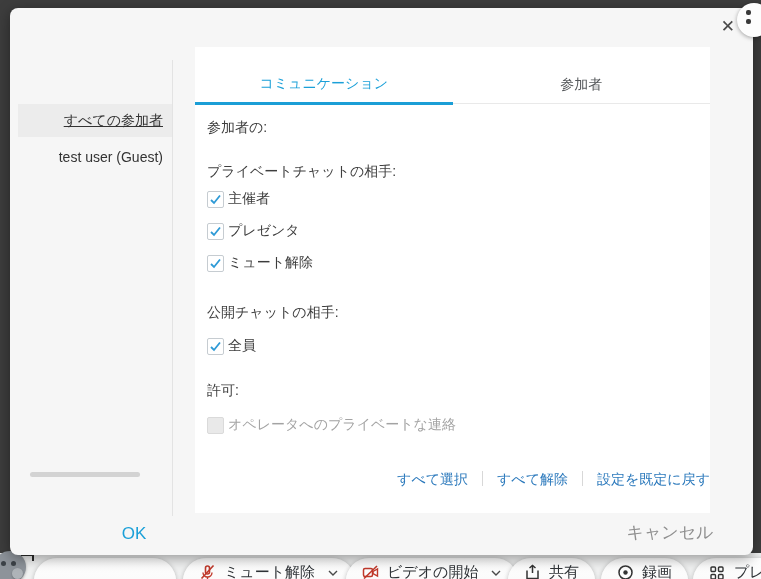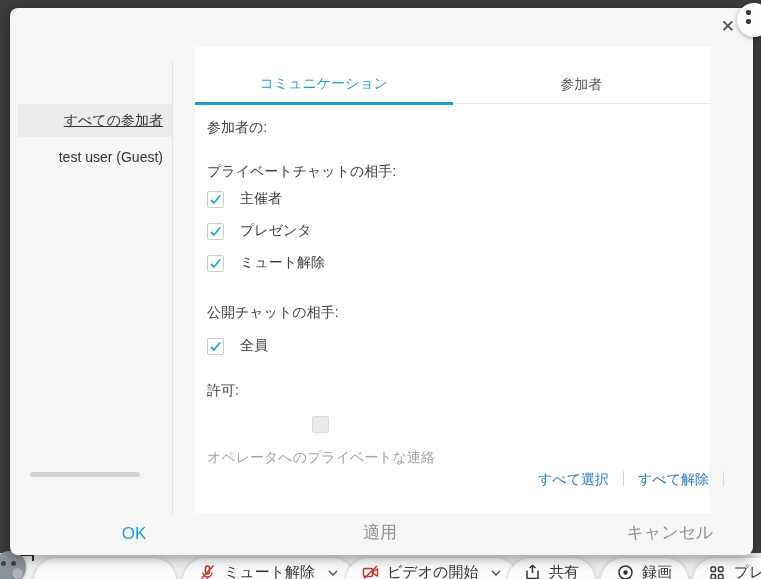--- a/index.html
+++ b/index.html
@@ -48,21 +48,21 @@
   .side-scrollbar{position:absolute;left:20px;top:464px;width:110px;height:5px;border-radius:3px;background:#d3d3d3;cursor:pointer;}
 
   
   .card{position:absolute;left:185px;top:39px;width:515px;height:466px;background:#ffffff;}
   .tabs{position:absolute;left:0;top:0;width:100%;height:57px;display:flex;border-bottom:1px solid #e9e9e9;box-sizing:border-box;}
   .tab{flex:1;display:flex;align-items:flex-end;justify-content:center;padding-bottom:9px;
     font-size:14px;color:#55585b;cursor:pointer;box-sizing:border-box;}
   .tab.active{color:#1ba0d8;border-bottom:3px solid #1b9ed6;margin-bottom:-2px;}
 
   .fld-label{position:absolute;left:12px;font-size:14px;color:#3e3e3e;white-space:nowrap;}
-  .cb-row{position:absolute;left:12px;display:flex;align-items:center;gap:16px;cursor:pointer;}
+  .cb-row{position:absolute;left:12px;display:flex;align-items:center;gap:4px;cursor:pointer;}
   .cb{width:17px;height:17px;box-sizing:border-box;border:1px solid #c6ccd1;border-radius:2px;background:#fff;position:relative;flex:0 0 auto;}
   .cb svg{position:absolute;left:1px;top:1px;}
   .cb.disabled{background:#e9e9e9;border-color:#dadada;}
   .cb-label{font-size:14px;color:#3c3c3c;}
   .cb-label.disabled{color:#a3a3a3;}
 
   .links-row{position:absolute;right:-14px;top:424px;display:flex;font-size:14px;white-space:nowrap;}
   .link{color:#2b79bc;cursor:pointer;padding:0 14px;}
   .link-sep{width:1px;height:15px;background:#d8d8d8;}
 
@@ -195,34 +195,34 @@
       <span class="cb">
         <svg width="13" height="13" viewBox="0 0 13 13">
             <polyline points="2,7 5,10 11,2.5" fill="none" stroke="#2e9ad6" stroke-width="1.8"></polyline>
           </svg>
       </span>
       <span class="cb-label">全員</span>
     </div>
 
     <div class="fld-label" style="top:335px;">許可:</div>
 
-    <div class="cb-row" style="top:369px;flex-direction:column;">
+    <div class="cb-row" style="top:369px;">
       <span class="cb disabled"></span>
       <span class="cb-label disabled">オペレータへのプライベートな連絡</span>
     </div>
 
     <div class="links-row">
       <span class="link">すべて選択</span>
       <span class="link-sep"></span>
       <span class="link">すべて解除</span>
       <span class="link-sep"></span>
+      <span class="link">設定を既定に戻す</span>
     </div>
   </div>
 
   <div class="footer-btn footer-ok">OK</div>
-  <div class="footer-btn footer-apply">適用</div>
   <div class="footer-btn footer-cancel">キャンセル</div>
 </div>
 
 <div class="notch">
   <i></i>
   <i></i>
 </div>
 
 </body></html>

